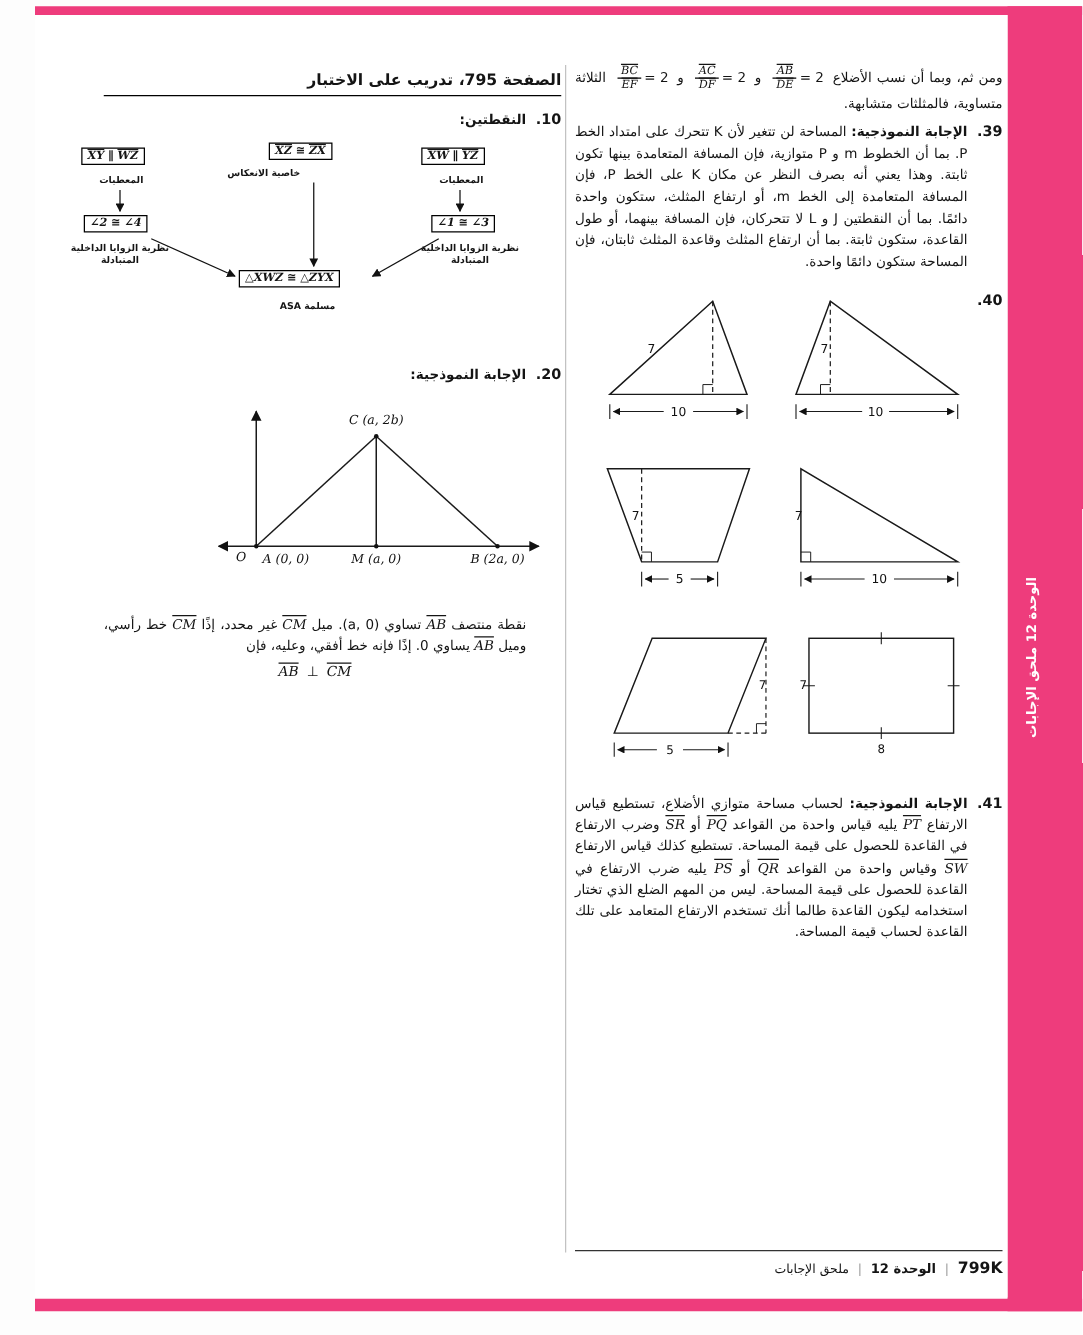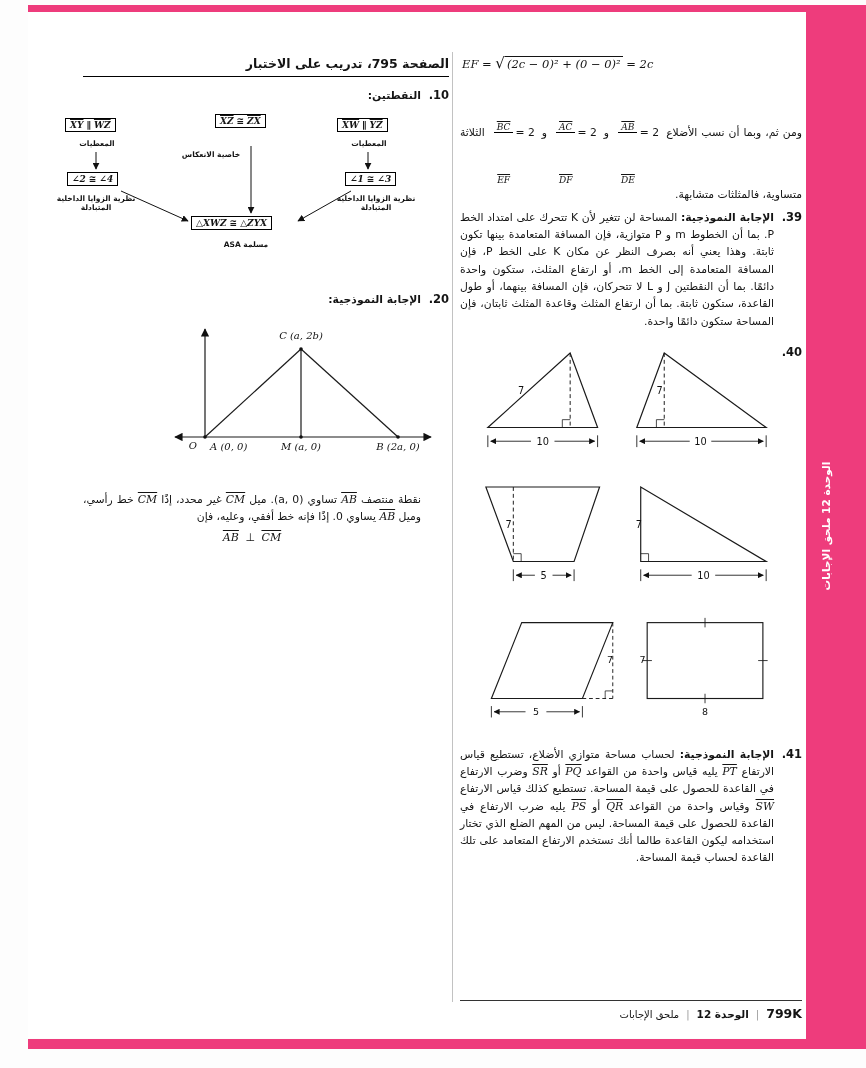--- a/index.html
+++ b/index.html
@@ -32,21 +32,21 @@
   .sec-header {
     direction:rtl; text-align:right; font-weight:bold; font-size:12.5px;
     border-bottom:1.5px solid #000; padding-bottom:5px; margin-bottom:10px;
   }
   .para { direction:rtl; text-align:justify; line-height:1.6; font-size:10.8px; margin:0 0 6px 0; }
   .item { position:relative; direction:rtl; padding-right:28px; margin-bottom:14px; }
   .item-num { position:absolute; right:0; top:1px; font-weight:bold; font-size:11.5px; direction:ltr; }
   .lead { font-weight:bold; }
   
   .m  { font-family:"DejaVu Serif", serif; font-style:italic; }
-  .ov { text-decoration:overline;margin-top:42px; }
+  .ov { text-decoration:overline; }
   .op { margin:0 3px; }
   .equation { direction:ltr; text-align:left; font-size:11.5px; margin:2px 0 8px 2px; }
   .rad-sign { font-size:15px; font-style:normal; }
   .radicand { border-top:1px solid #141414; padding:0 2px; }
   .mathchunk { direction:ltr; display:inline-block; margin:0 3px; }
   .frac { display:inline-flex; flex-direction:column; align-items:center; vertical-align:middle;
           font-size:9px; line-height:1.15; margin:0 2px; }
   .frac .fnum { border-bottom:1px solid #000; padding:0 3px; }
   .frac .fden { padding:0 3px; }
   
@@ -92,27 +92,20 @@
   <div class="pink pink-right"></div>
   <div class="pink pink-bottom"></div>
   <div class="tab-label">الوحدة 12 ملحق الإجابات</div>
   <div class="credit">حقوق الطبع والتأليف © محفوظة لصالح مؤسسة McGraw-Hill Education</div>
 
   <div class="content">
     <div class="col-divider"></div>
 
     <div class="col col-right">
 
-      <div class="equation" dir="ltr">
-        <span class="m">EF</span>
-        <span>=</span>
-        <span class="rad-sign">√</span><span class="radicand m">(2c − 0)² + (0 − 0)²</span>
-        <span>=</span>
-        <span class="m">2c</span>
-      </div>
 
       <p class="para">
         <span>ومن ثم، وبما أن نسب الأضلاع</span>
         <span class="mathchunk"><span class="frac">
               <span class="fnum m ov">AB</span>
               <span class="fden m ov">DE</span>
             </span><span>= 2</span></span>
         <span>و</span>
         <span class="mathchunk"><span class="frac">
               <span class="fnum m ov">AC</span>
@@ -239,21 +232,21 @@
             <line x1="296" y1="81" x2="243" y2="111" stroke="#111" stroke-width="1" marker-end="url(#arr)"></line>
           </svg>
 
           <div class="pbox" style="left:10px;top:8px"><span class="m ov">XY</span><span class="op">∥</span><span class="m ov">WZ</span></div>
           <div class="plabel" style="left:6px;top:29px;width:72px">المعطيات</div>
 
           <div class="pbox" style="left:282px;top:8px"><span class="m ov">XW</span><span class="op">∥</span><span class="m ov">YZ</span></div>
           <div class="plabel" style="left:278px;top:29px;width:72px">المعطيات</div>
 
           <div class="pbox" style="left:160px;top:4px"><span class="m ov">XZ</span><span class="op">≅</span><span class="m ov">ZX</span></div>
-          <div class="plabel" style="left:120px;top:40px;width:72px">خاصية الانعكاس</div>
+          <div class="plabel" style="left:120px;top:24px;width:72px">خاصية الانعكاس</div>
 
           <div class="pbox" style="left:12px;top:62px"><span class="m">∠2</span><span class="op">≅</span><span class="m">∠4</span></div>
           <div class="plabel" style="left:-2px;top:84px;width:86px">نظرية الزوايا الداخلية المتبادلة</div>
 
           <div class="pbox" style="left:290px;top:62px"><span class="m">∠1</span><span class="op">≅</span><span class="m">∠3</span></div>
           <div class="plabel" style="left:278px;top:84px;width:86px">نظرية الزوايا الداخلية المتبادلة</div>
 
           <div class="pbox" style="left:136px;top:106px"><span class="m">△XWZ</span><span class="op">≅</span><span class="m">△ZYX</span></div>
           <div class="plabel" style="left:146px;top:130px;width:90px">مسلمة ASA</div>
         </div>

